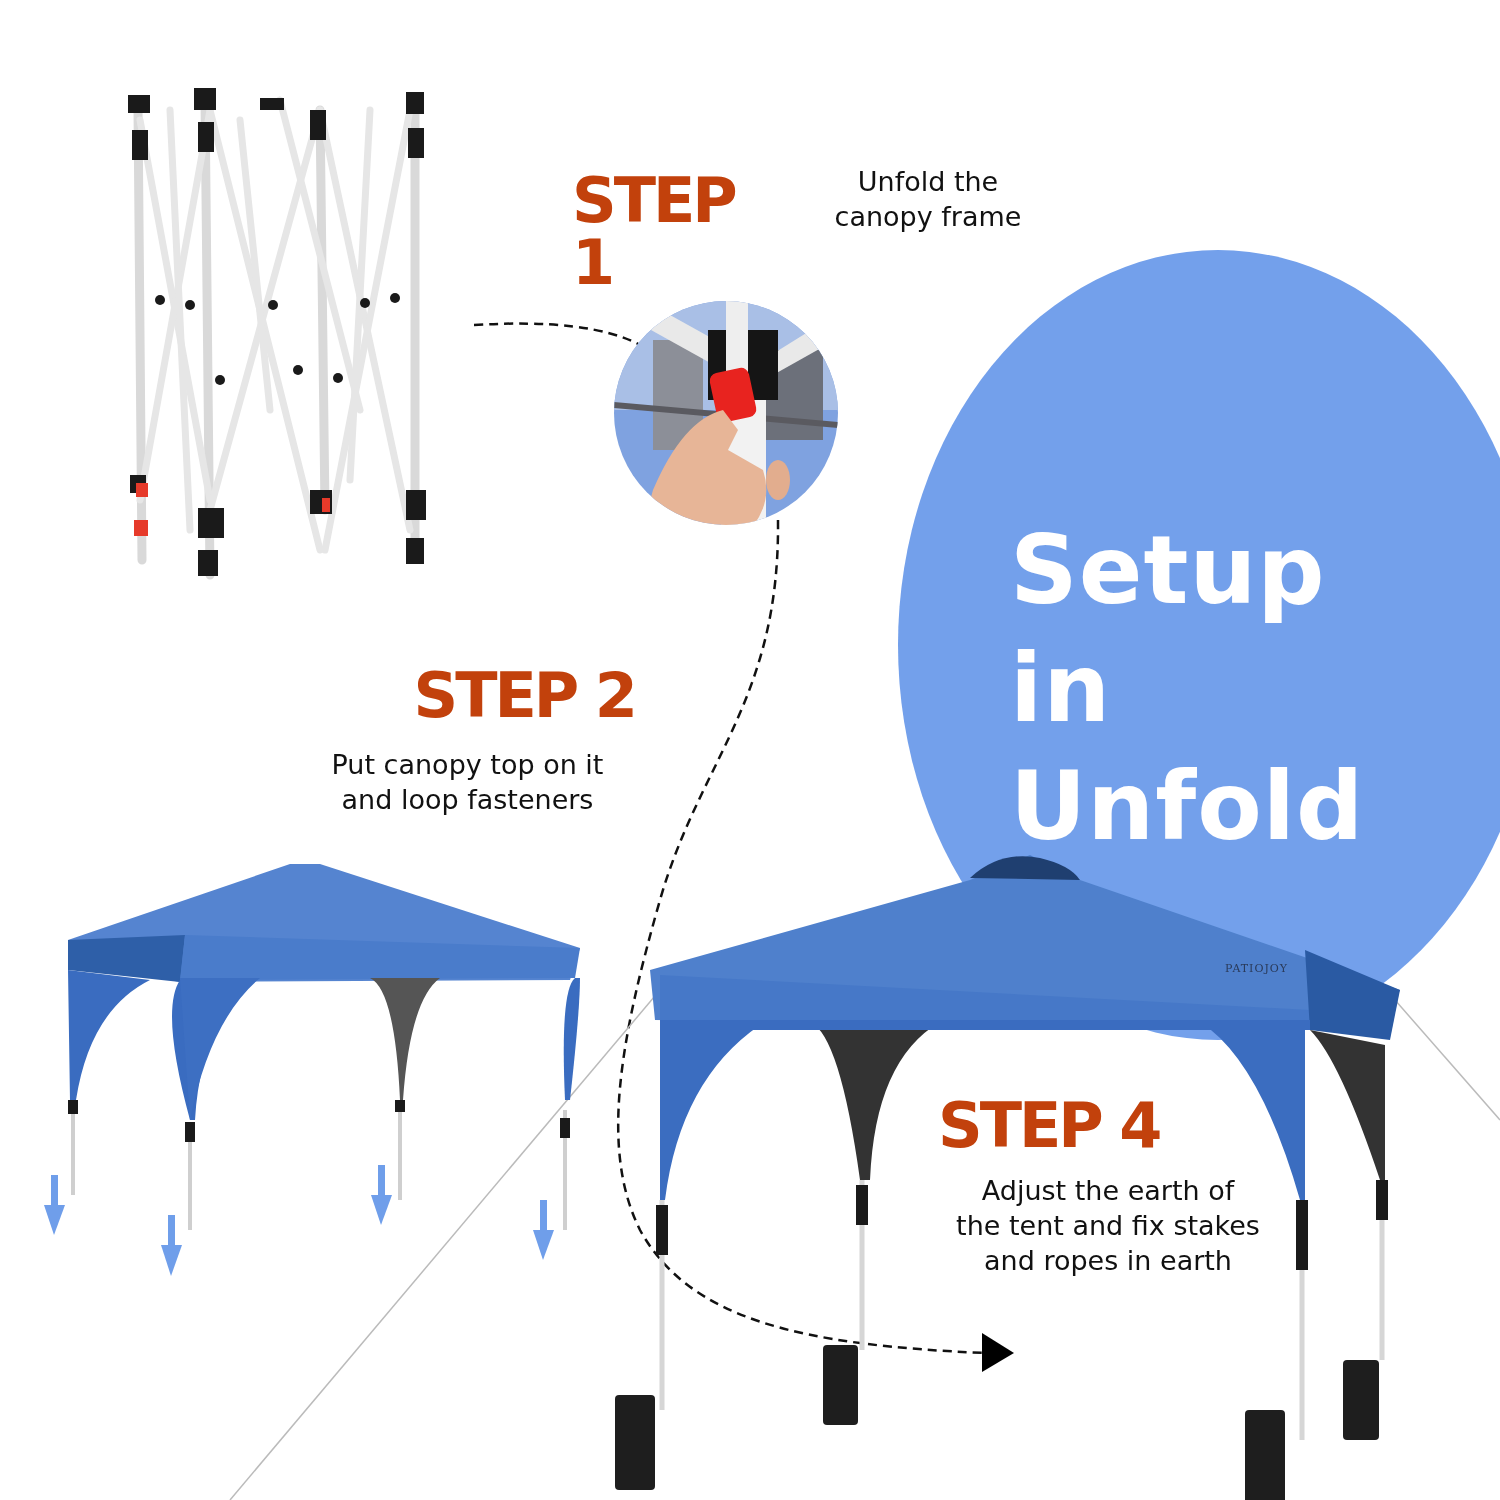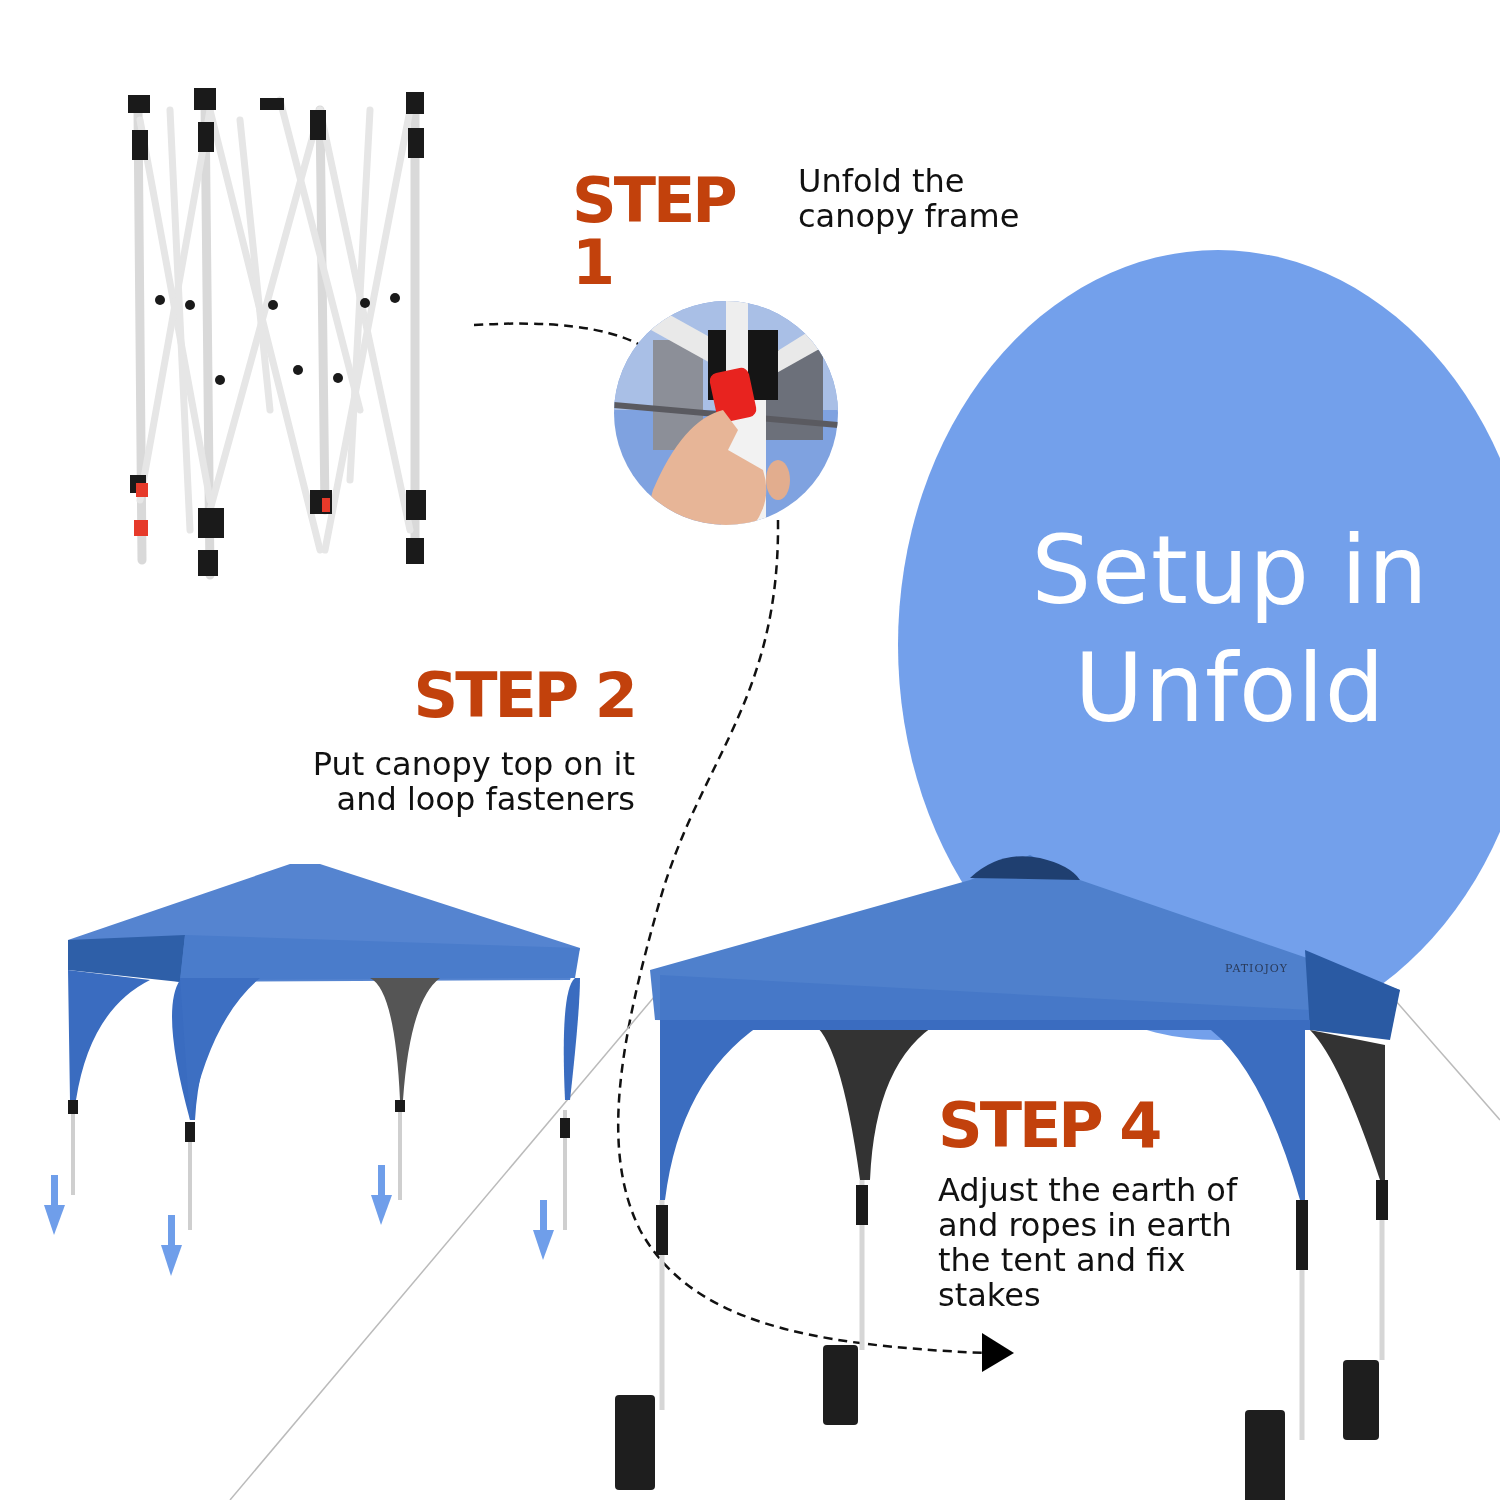--- a/index.html
+++ b/index.html
@@ -1,21 +1,21 @@
 <!DOCTYPE html>
 <html><head>
 <meta charset="utf-8">
 <style>
   html, body { margin:0; padding:0; background:#ffffff; }
   body { width:1500px; height:1500px; position:relative; overflow:hidden; font-family:"Liberation Sans", "DejaVu Sans", sans-serif; color:#111; }
   .abs { position:absolute; }
   .circle-bg { position:absolute; left:898px; top:250px; width:640px; height:790px; border-radius:50%; background:#73a0eb; }
-  .headline { position:absolute; left:1010px; top:512px; width:440px; color:#ffffff; font-family:"DejaVu Sans", sans-serif; font-weight:normal; font-size:94px; line-height:118px; letter-spacing:1px;text-align:center; }
+  .headline { position:absolute; left:1010px; top:512px; width:440px; color:#ffffff; font-family:"DejaVu Sans", sans-serif; font-weight:bold; font-size:94px; line-height:118px; letter-spacing:1px; }
   .step-title { font-family:"DejaVu Sans", sans-serif; font-weight:bold; font-size:62px; letter-spacing:-3px; color:#c2410c; line-height:1; }
-  .step-desc { font-family:"DejaVu Sans", sans-serif; font-size:32px; line-height:35px; color:#111; }
+  .step-desc { font-family:"DejaVu Sans", sans-serif; font-size:27px; line-height:35px; color:#111;text-align:center; }
   svg { position:absolute; overflow:visible; }
 </style>
 </head>
 <body>
 
 <div class="circle-bg"></div>
 <div class="headline">
   <div>Setup in</div>
   <div>Unfold</div>
 </div>
@@ -179,16 +179,16 @@
     <rect x="605" y="560" width="40" height="95" rx="4"></rect>
     <rect x="703" y="510" width="36" height="80" rx="4"></rect>
   </g>
   <text x="585" y="122" font-size="11" fill="#2a3a5a" font-family="DejaVu Serif, serif" letter-spacing="1">PATIOJOY</text>
 </svg>
 
 <div class="abs" style="left:938px;top:1095px;width:340px;">
   <div class="step-title">STEP 4</div>
   <div class="step-desc" style="margin-top:16px;">
     <div>Adjust the earth of</div>
+    <div>the tent and fix stakes</div>
     <div>and ropes in earth</div>
-    <div>the tent and fix stakes</div>
   </div>
 </div>
 
 </body></html>

